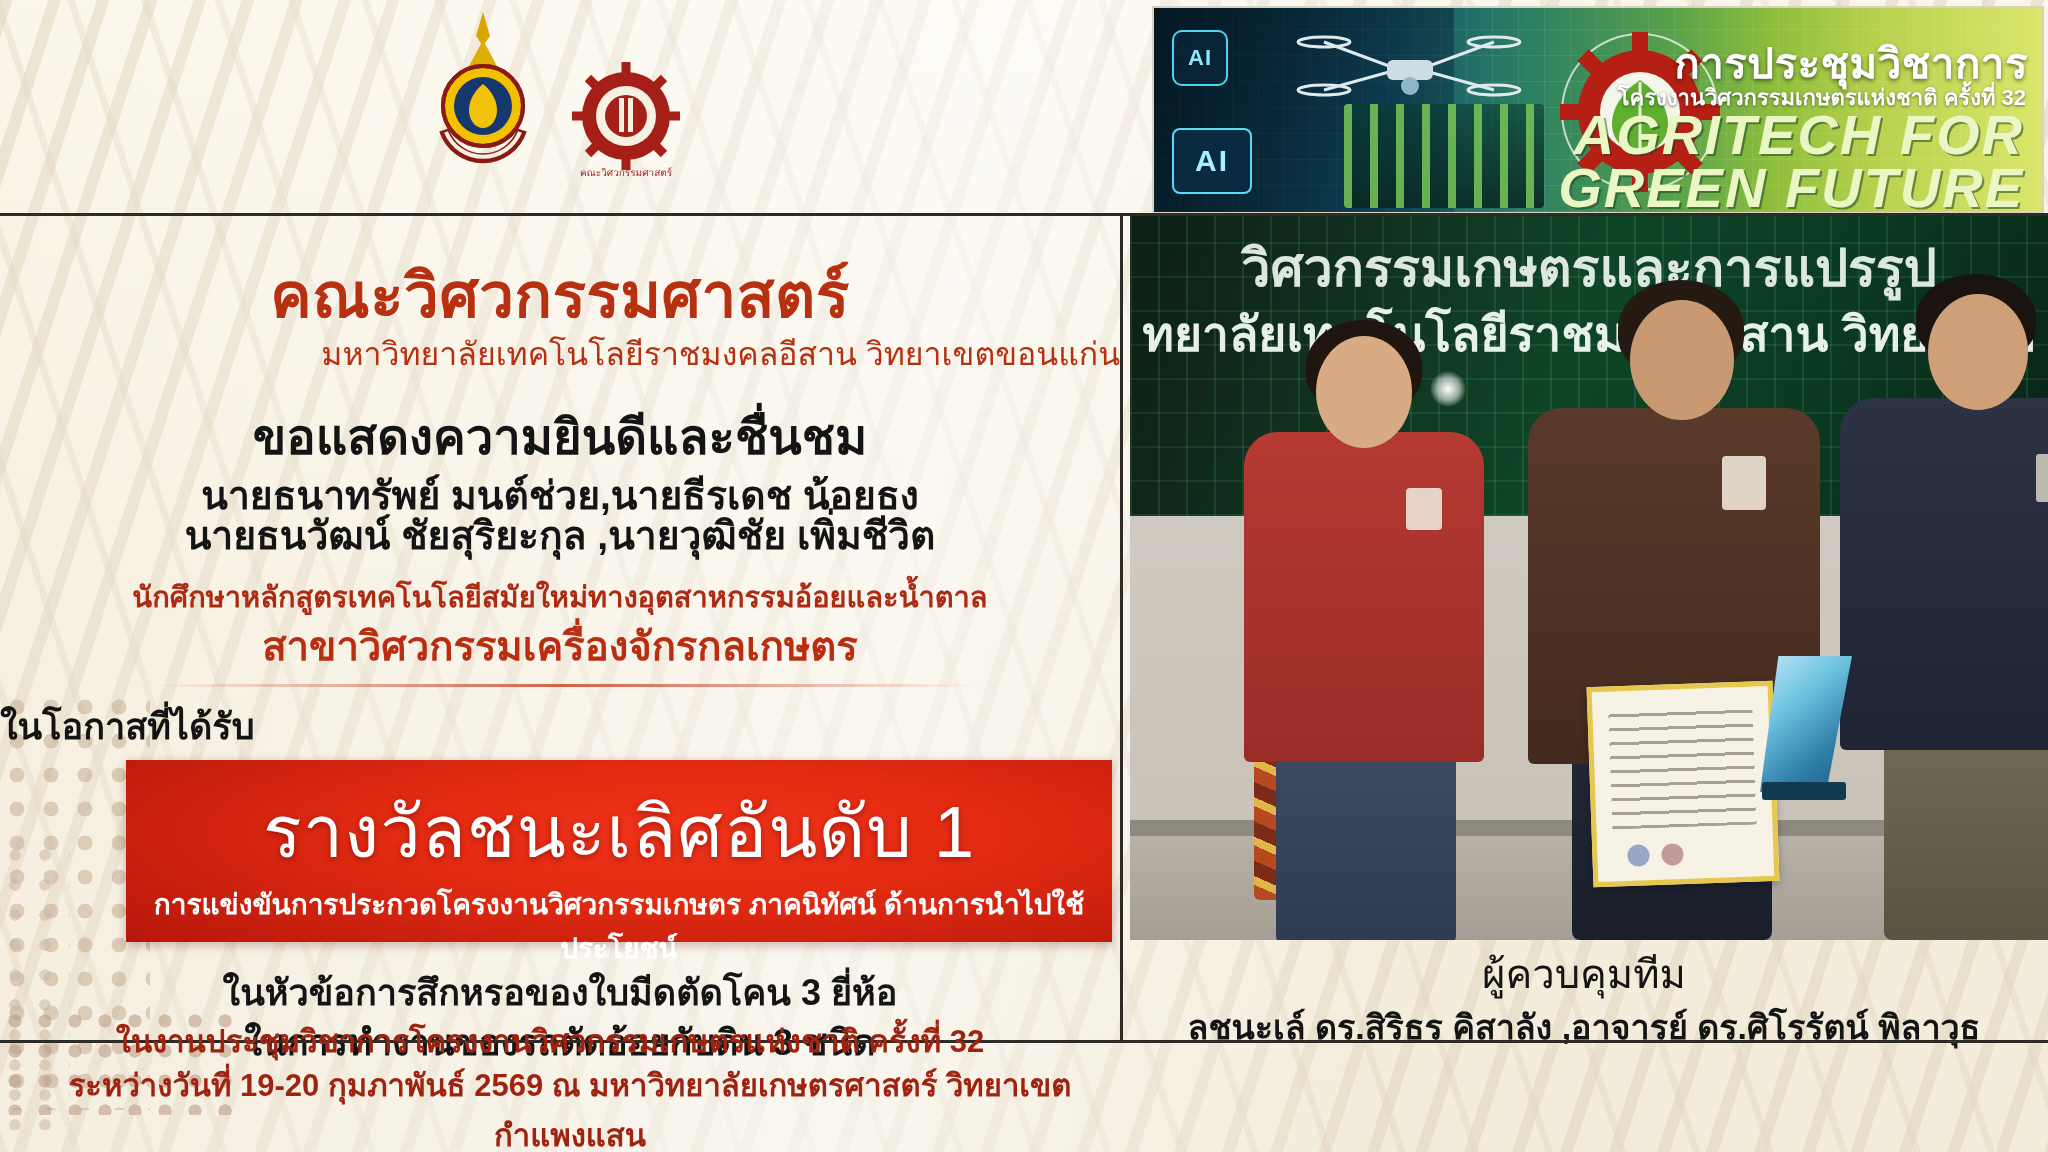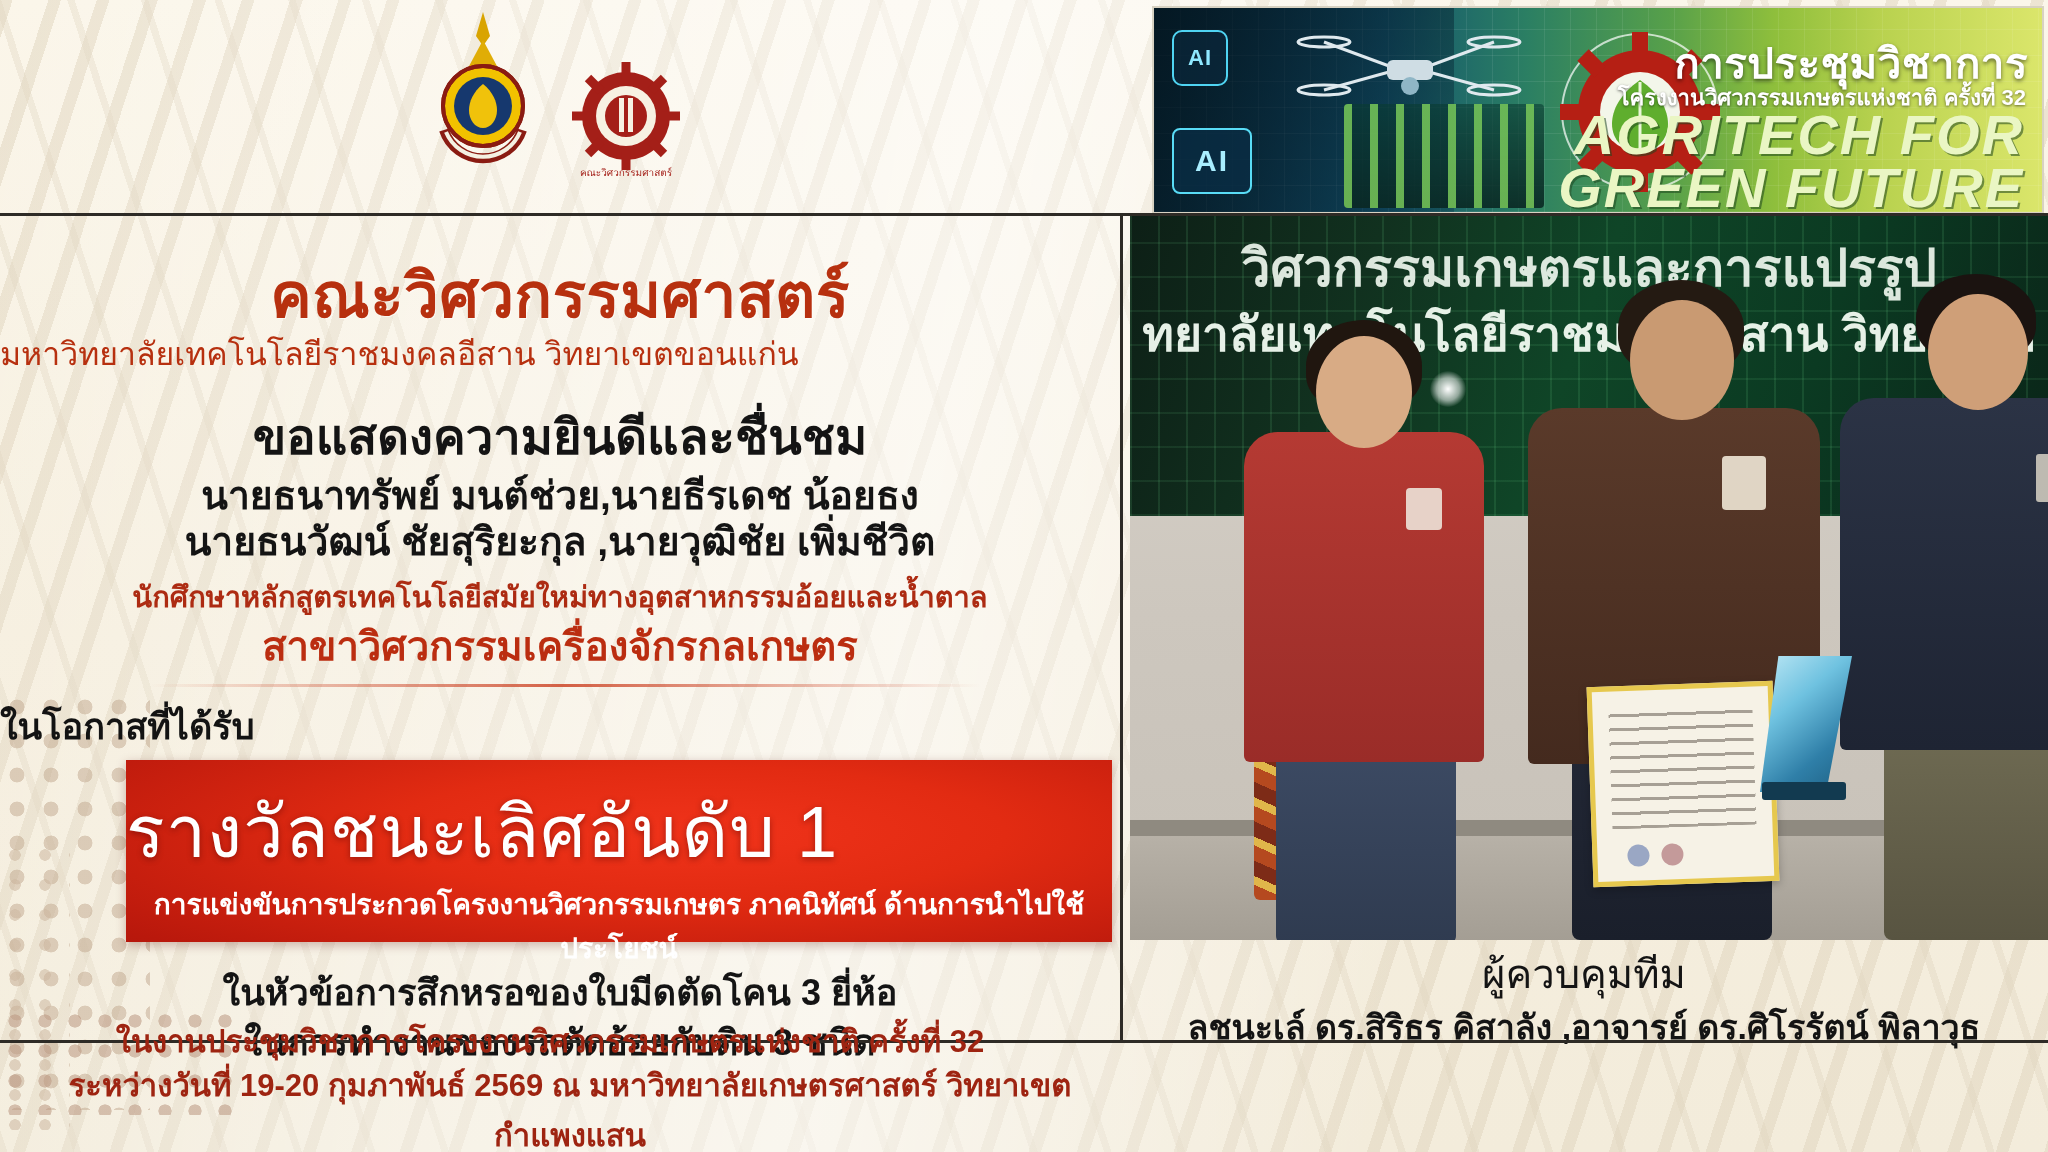--- a/index.html
+++ b/index.html
@@ -125,33 +125,33 @@
     position:absolute;left:0;top:1040px;width:2048px;height:3px;background:#2e2b26;
   }
 
   
   .faculty{
     position:absolute;left:0;top:30px;width:1120px;text-align:center;
     color:#b7300f;font-size:62px;font-weight:bold;letter-spacing:.5px;
     text-shadow:1px 1px 0 rgba(255,255,255,.6);
   }
   .university{
-    position:absolute;left:0;top:112px;width:1120px;text-align:left;
+    position:absolute;left:0;top:112px;width:1120px;text-align:right;
     color:#b7300f;font-size:32px;font-weight:normal;
   }
   .congrats{
     position:absolute;left:0;top:182px;width:1120px;text-align:center;
     color:#141414;font-size:49px;font-weight:bold;
   }
   .names1{
     position:absolute;left:0;top:248px;width:1120px;text-align:center;
     color:#141414;font-size:39px;font-weight:bold;
   }
   .names2{
-    position:absolute;left:0;top:294px;width:1120px;text-align:center;
+    position:absolute;left:0;top:288px;width:1120px;text-align:center;
     color:#141414;font-size:39px;font-weight:bold;
   }
   .program{
     position:absolute;left:0;top:358px;width:1120px;text-align:center;
     color:#ad2b12;font-size:29px;font-weight:bold;
   }
   .major{
     position:absolute;left:0;top:398px;width:1120px;text-align:center;
     color:#bb2d10;font-size:40px;font-weight:bold;
   }
@@ -165,21 +165,21 @@
   }
 
   
   .award{
     position:absolute;left:126px;top:544px;width:986px;height:182px;
     background:
       radial-gradient(120% 140% at 58% 40%, #f0331a 0%, #e22b12 26%, #b9180c 62%, #8d0f09 100%);
     box-shadow:0 3px 10px rgba(90,10,5,.28);
   }
   .award-title{
-    position:absolute;left:0;top:14px;width:986px;
+    position:absolute;left:0;top:14px;width:986px;text-align:center;
     color:#ffffff;font-size:72px;font-weight:normal;letter-spacing:1px;
     text-shadow:0 2px 6px rgba(70,0,0,.45);
   }
   .award-sub{
     position:absolute;left:0;top:122px;width:986px;text-align:center;
     color:#ffffff;font-size:28px;font-weight:bold;
   }
 
   .topic1{
     position:absolute;left:0;top:748px;width:1120px;text-align:center;

